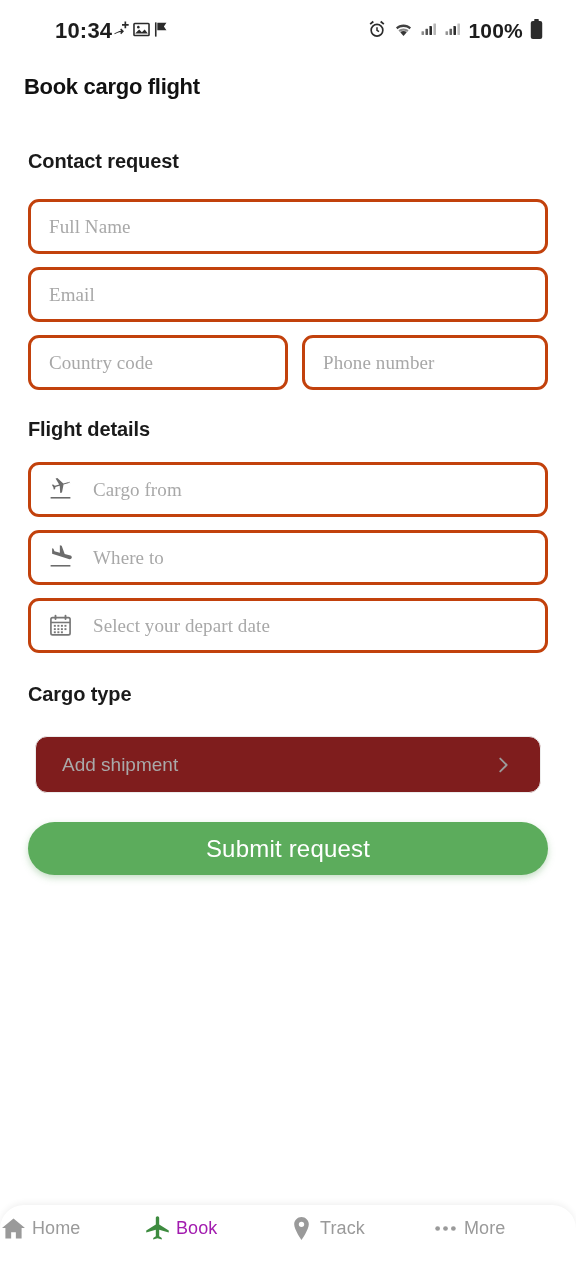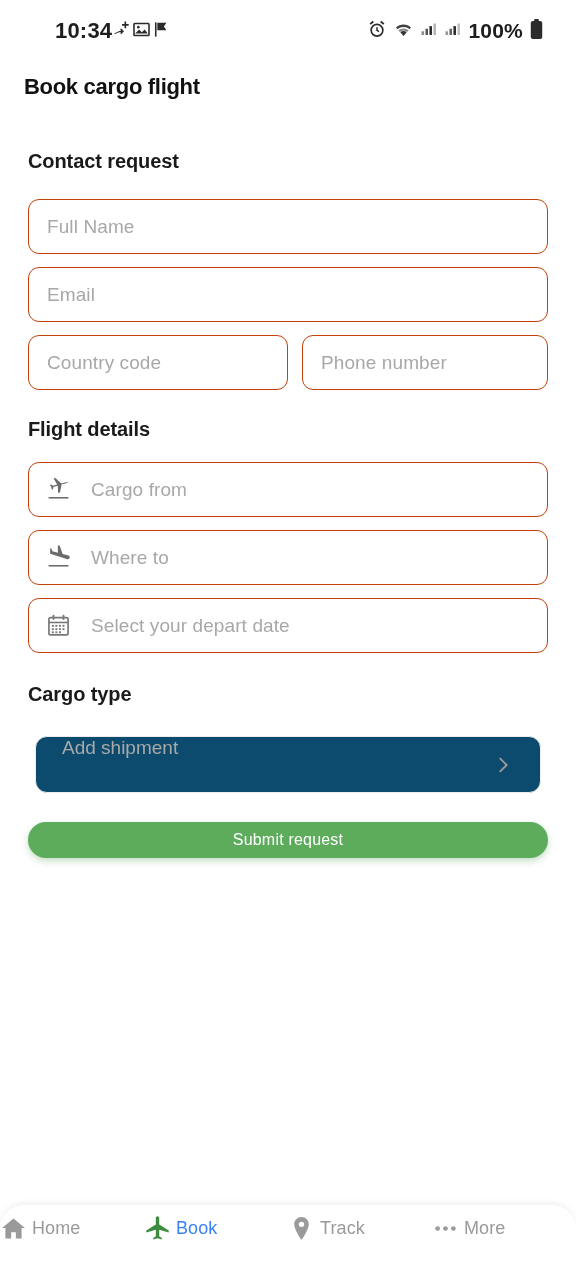--- a/index.html
+++ b/index.html
@@ -33,52 +33,53 @@
   
   .content { position:absolute; top:150px; left:0; width:576px; }
   .section-title {
     font-size:20px; font-weight:700; color:#1a1a1a; letter-spacing:-.1px;
     margin:0 0 0 28px;
   }
 
   .field {
     position:relative;
     height:55px;
-    border:1px solid #c2410c;
+    border:3px solid #c2410c;
     border-radius:11px;
     background:#fff;
     display:flex; align-items:center;
     padding:0 18px;
+    font-family:Liberation Serif, serif;
   }
   .field .ph {
     font-size:19px; color:#a8a8a8; letter-spacing:.1px; white-space:nowrap;
   }
   .field.with-icon { padding-left:16px; }
   .field.with-icon .ph { margin-left:20px; }
   .fi { width:26px; height:26px; display:flex; align-items:center; justify-content:center; flex:0 0 auto; }
 
   .row2 { display:flex; gap:14px; }
   .row2 .c1 { width:260px; }
   .row2 .c2 { flex:1; }
 
   
   .cargo-card {
     height:57px; margin:0 35px 0 35px;
-    border:1px solid #ececec; border-radius:12px; background:#0c4a6e;
-    display:flex; padding:0 26px;
+    border:1px solid #ececec; border-radius:12px; background:#7f1d1d;
+    display:flex; align-items:center; padding:0 26px;
   }
   .cargo-card .ph { font-size:19px; color:#a9a9a9; }
   .cargo-chev { margin-left:auto; display:flex; align-items:center; }
 
   
   .submit-btn {
-    height:36px; margin:0 28px;
+    height:53px; margin:0 28px;
     border:none; border-radius:27px;
     display:flex; align-items:center; justify-content:center;
-    color:#fff; font-size:16px; letter-spacing:.2px;
+    color:#fff; font-size:24px; letter-spacing:.2px;
     font-family:"Liberation Sans", sans-serif;
     box-shadow:0 3px 7px rgba(90,160,90,.35);
     cursor:pointer; width:calc(100% - 56px);
   }
 
   
   .navwrap {
     position:absolute; left:0; bottom:0; width:576px; height:77px;
   }
   .navbar {
@@ -86,21 +87,21 @@
     background:#fff;
     border-top-left-radius:24px; border-top-right-radius:24px;
     box-shadow:0 -2px 6px rgba(0,0,0,.06);
     display:flex; align-items:flex-start; padding-top:9px;
   }
   .navitem {
     flex:1; display:flex; flex-direction:row; align-items:center; gap:5px;
     cursor:pointer;
   }
   .navitem .lbl { font-size:18px; color:#9a9a9a; letter-spacing:.1px; }
-  .navitem.active .lbl { color:#3b82f6; }
+  .navitem.active .lbl { color:#a21caf; }
   .navicon { height:28px; display:flex; align-items:center; justify-content:center; }
 </style>
 </head>
 <body>
 
 <div class="phone">
 
   <div class="statusbar">
     <div class="sb-left">
       <span class="sb-time">10:34</span>

